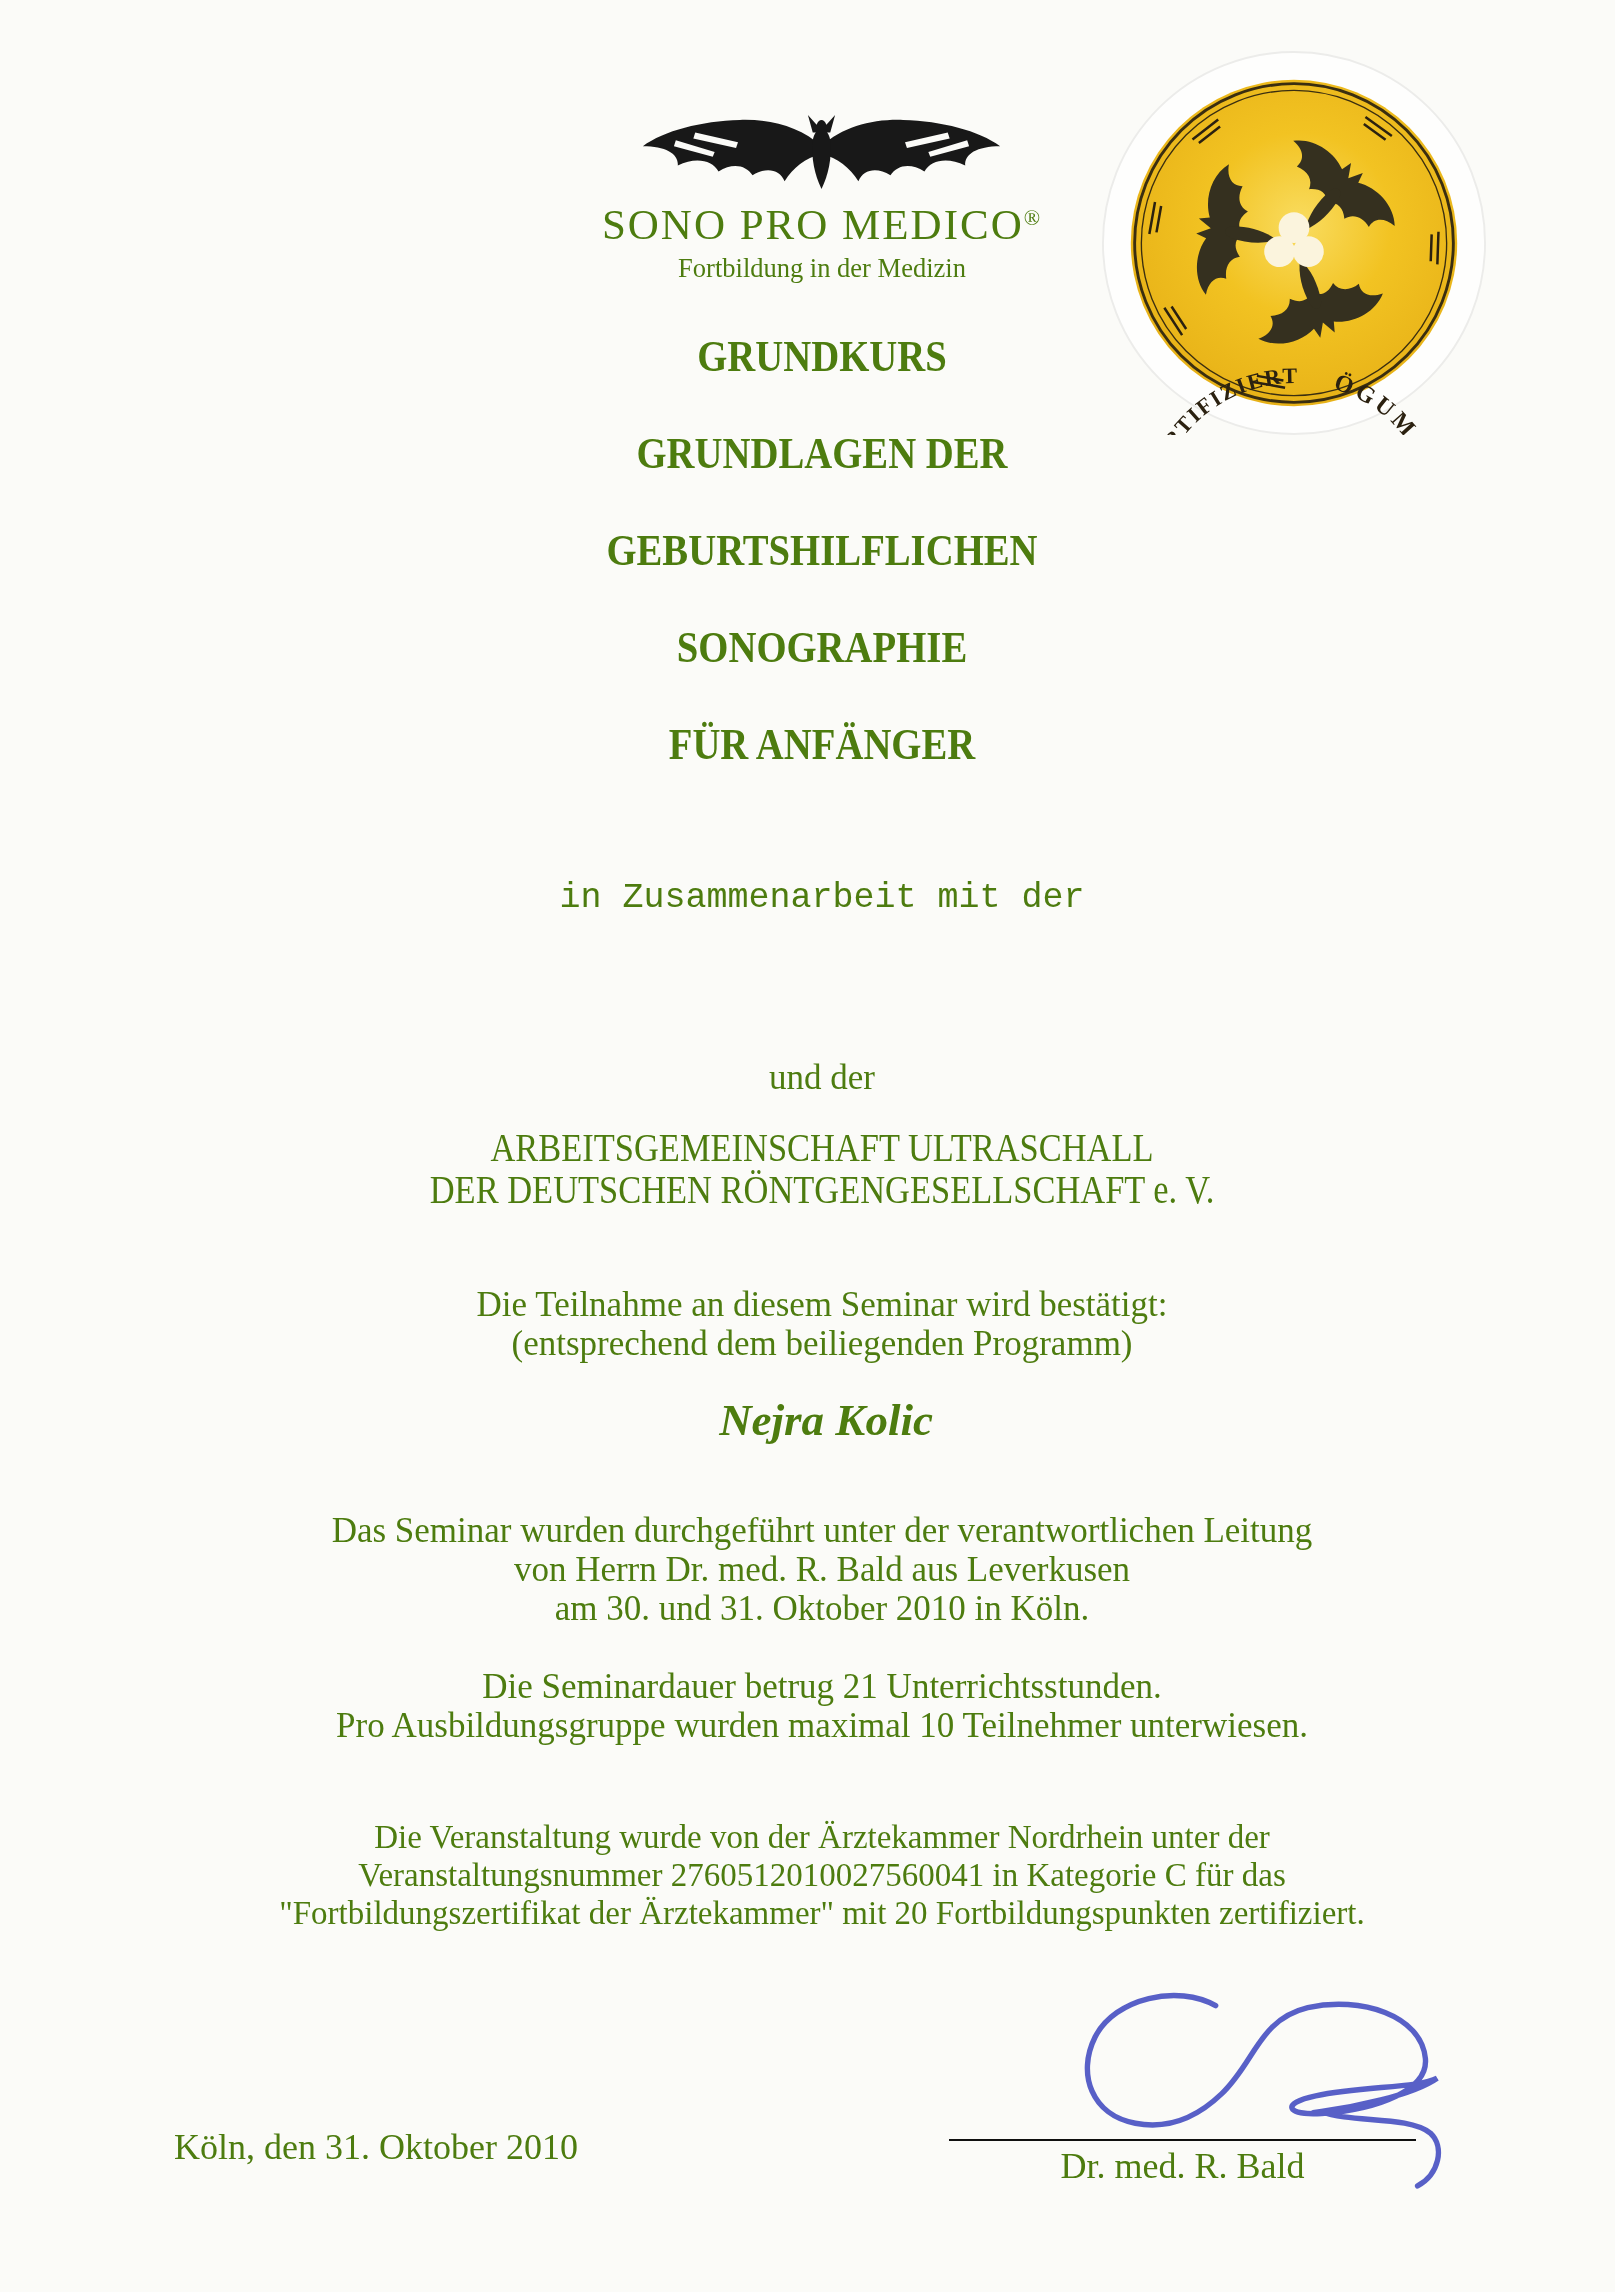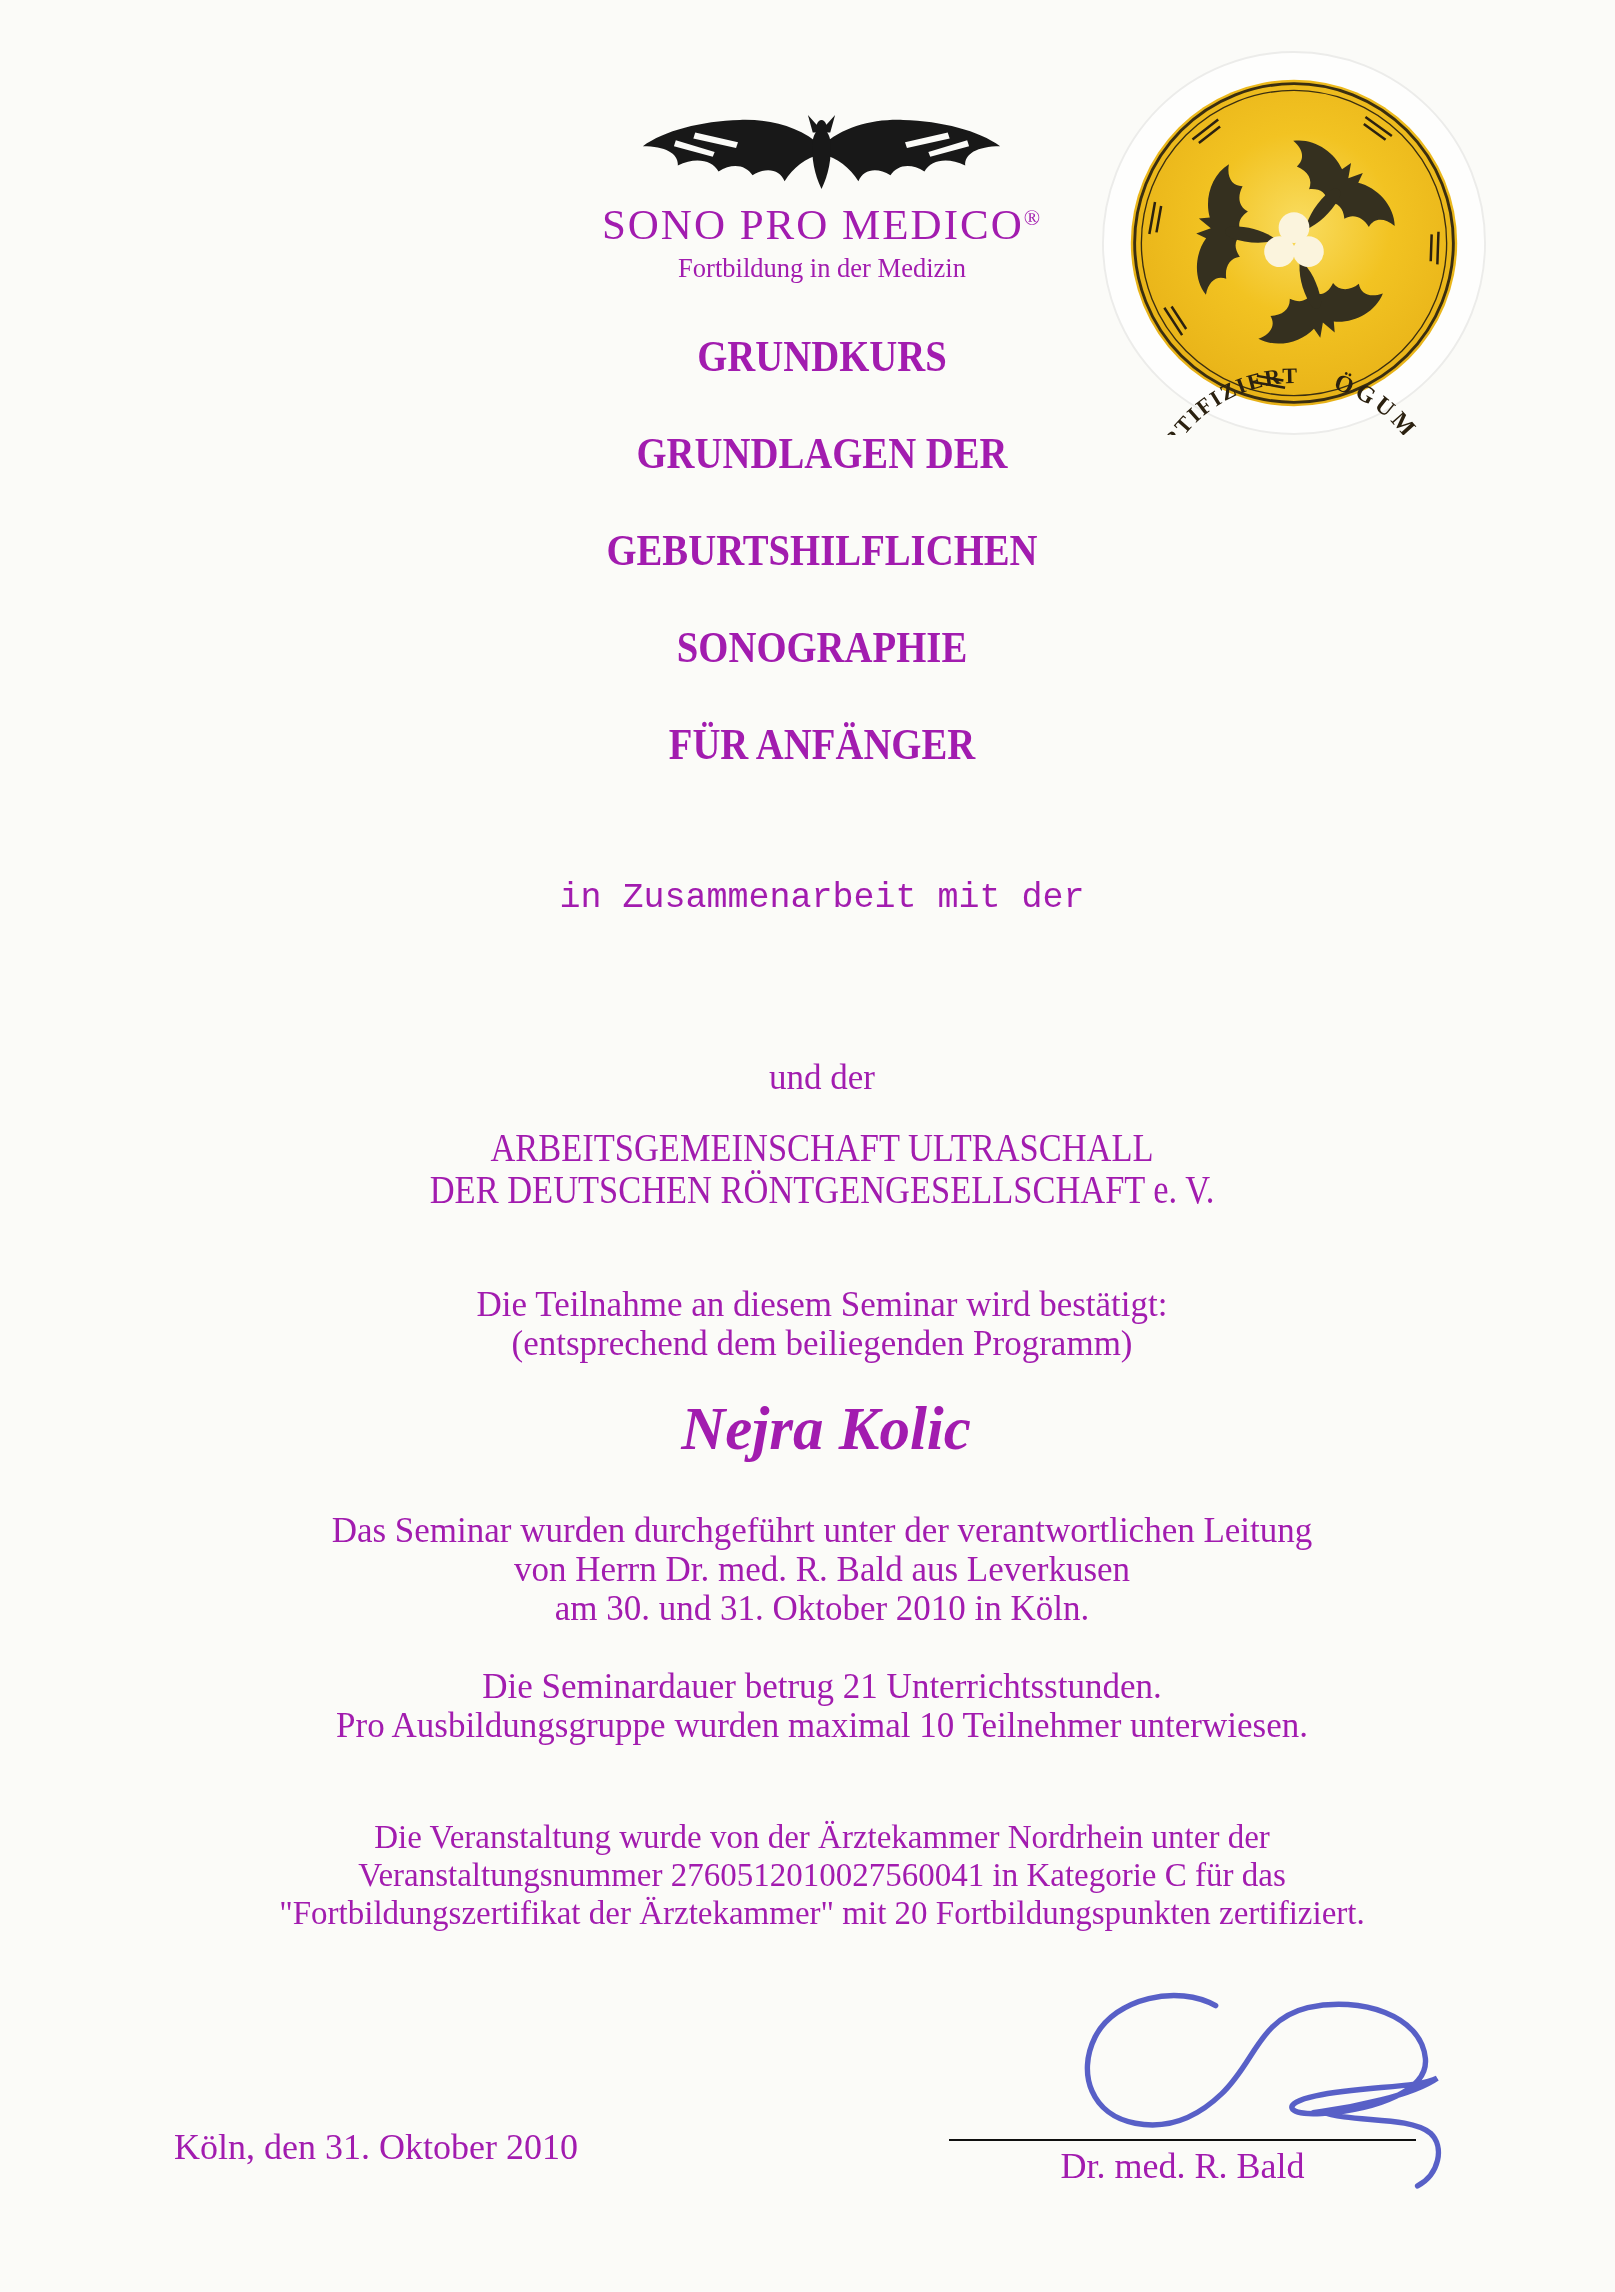--- a/index.html
+++ b/index.html
@@ -2,21 +2,21 @@
 <html><head>
 <meta charset="utf-8">
 <style>
   html,body{margin:0;padding:0;background:#e9e9e7;}
   .page{
     position:relative;
     width:1615px;height:2293px;
     margin:0 auto;
     background:#fbfbf8;
     font-family:"Liberation Serif", serif;
-    color:#a21caf;
+    color:#4d7c0f;
     overflow:hidden;
   }
   .abs{position:absolute;}
   .centered{left:0;right:0;text-align:center;padding-left:29px;}
   
   .bat-logo{left:637px;top:102px;width:369px;height:100px;}
   .brand{top:200px;font-size:43px;letter-spacing:2px;white-space:nowrap;}
   .brand sup{font-size:21.6px;vertical-align:13.7px;}
   .brand-sub{top:253px;font-size:26.5px;}
   
@@ -27,21 +27,21 @@
   .title-block .tline{display:block;transform:scaleX(0.88);}
   
   .body36{font-size:35px;line-height:39px;}
   .intro{top:879px;font-family:Liberation Mono, monospace;}
   .org{font-size:41px;line-height:42px;white-space:nowrap;}
   .org .oline{display:block;transform:scaleX(0.84);}
   .org1{top:943px;}
   .connector{top:1058px;}
   .org2{top:1126px;}
   .confirm{top:1285px;}
-  .name{top:1394px;font-size:61px;font-weight:bold;font-style:italic;padding-left:37px;}
+  .name{top:1394px;font-size:45px;font-weight:bold;font-style:italic;padding-left:37px;}
   .sem1{top:1511px;}
   .sem2{top:1667px;}
   .cert{top:1818px;font-size:33px;line-height:38px;}
   
   .place-date{left:174px;top:2126px;font-size:36px;white-space:nowrap;}
   .sig-scrawl{left:1002px;top:1976px;width:443px;height:222px;}
   .sig-line{left:949px;top:2139px;width:467px;height:0;border-top:2.9px solid #101010;}
   .signer{left:949px;top:2145px;width:467px;text-align:center;font-size:36px;white-space:nowrap;}
 </style>
 </head>

